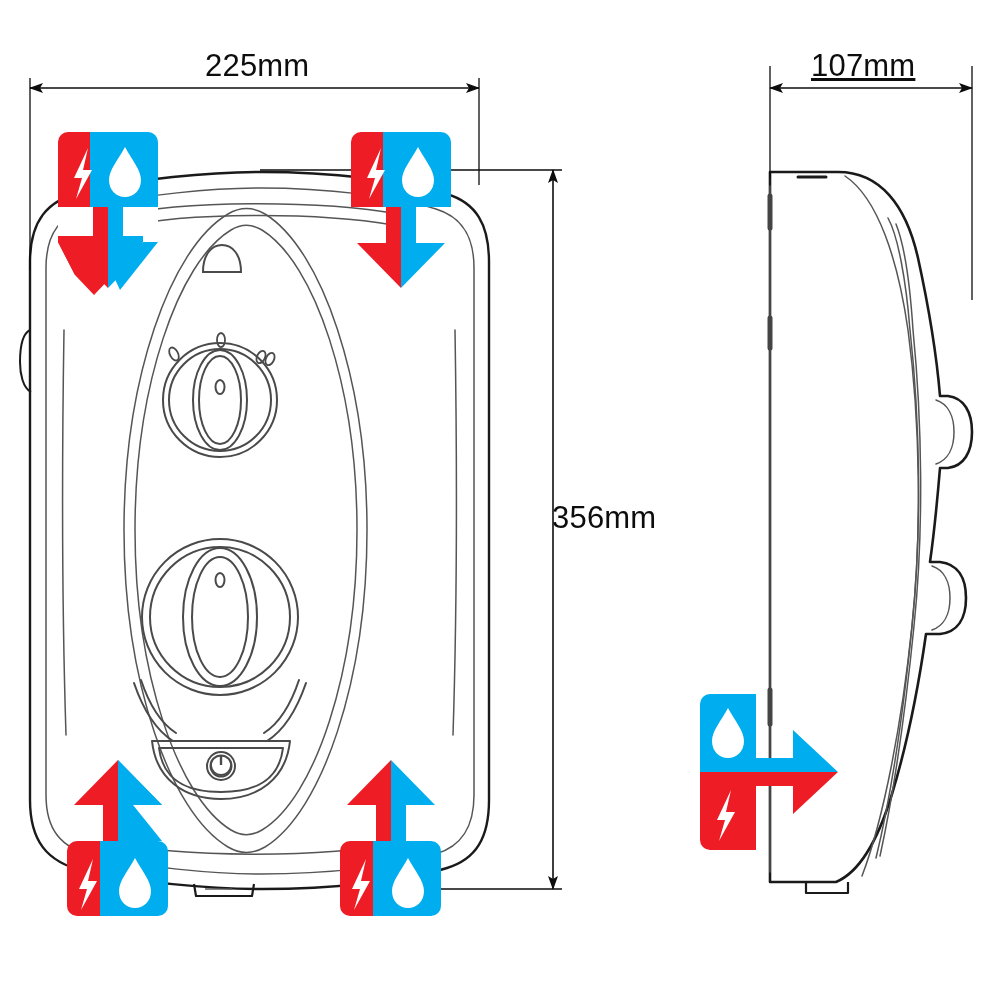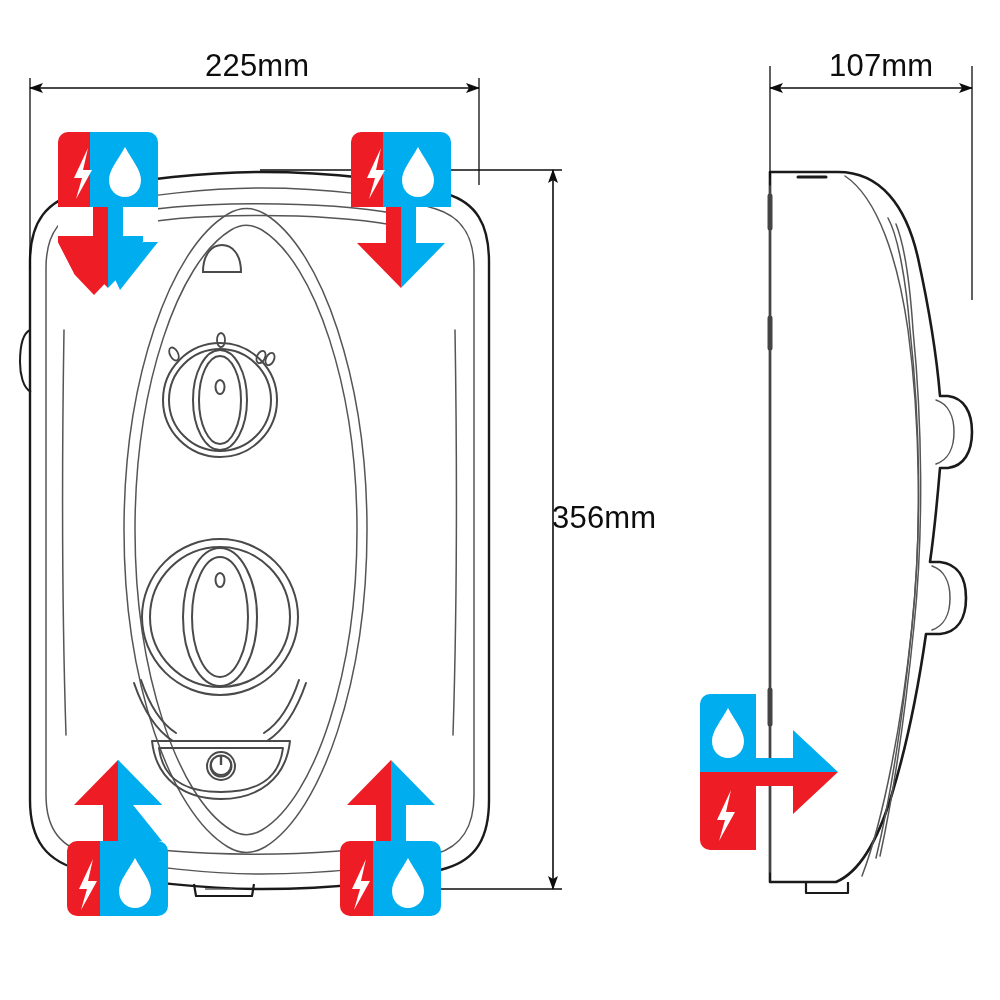--- a/index.html
+++ b/index.html
@@ -26,21 +26,21 @@
   }
   .dimlabel {
     position: absolute;
     font-family: "Liberation Sans", sans-serif;
     font-size: 31px;
     color: #0d0d0d;
     white-space: nowrap;
     letter-spacing: 0.2px;
   }
   #label-width  { left: 205px; top: 48px; }
-  #label-depth  { left: 829px; top: 48px; }
+  #label-depth  { left: 811px; top: 48px; text-decoration: underline; }
   #label-height { left: 552px; top: 500px; }
 </style>
 </head>
 <body>
 
 <div id="stage">
 
   <svg class="layer" viewBox="0 0 1000 1000">
     <defs>
       <marker id="arrHead" markerWidth="14" markerHeight="10" refX="13" refY="5" orient="auto" markerUnits="userSpaceOnUse">

